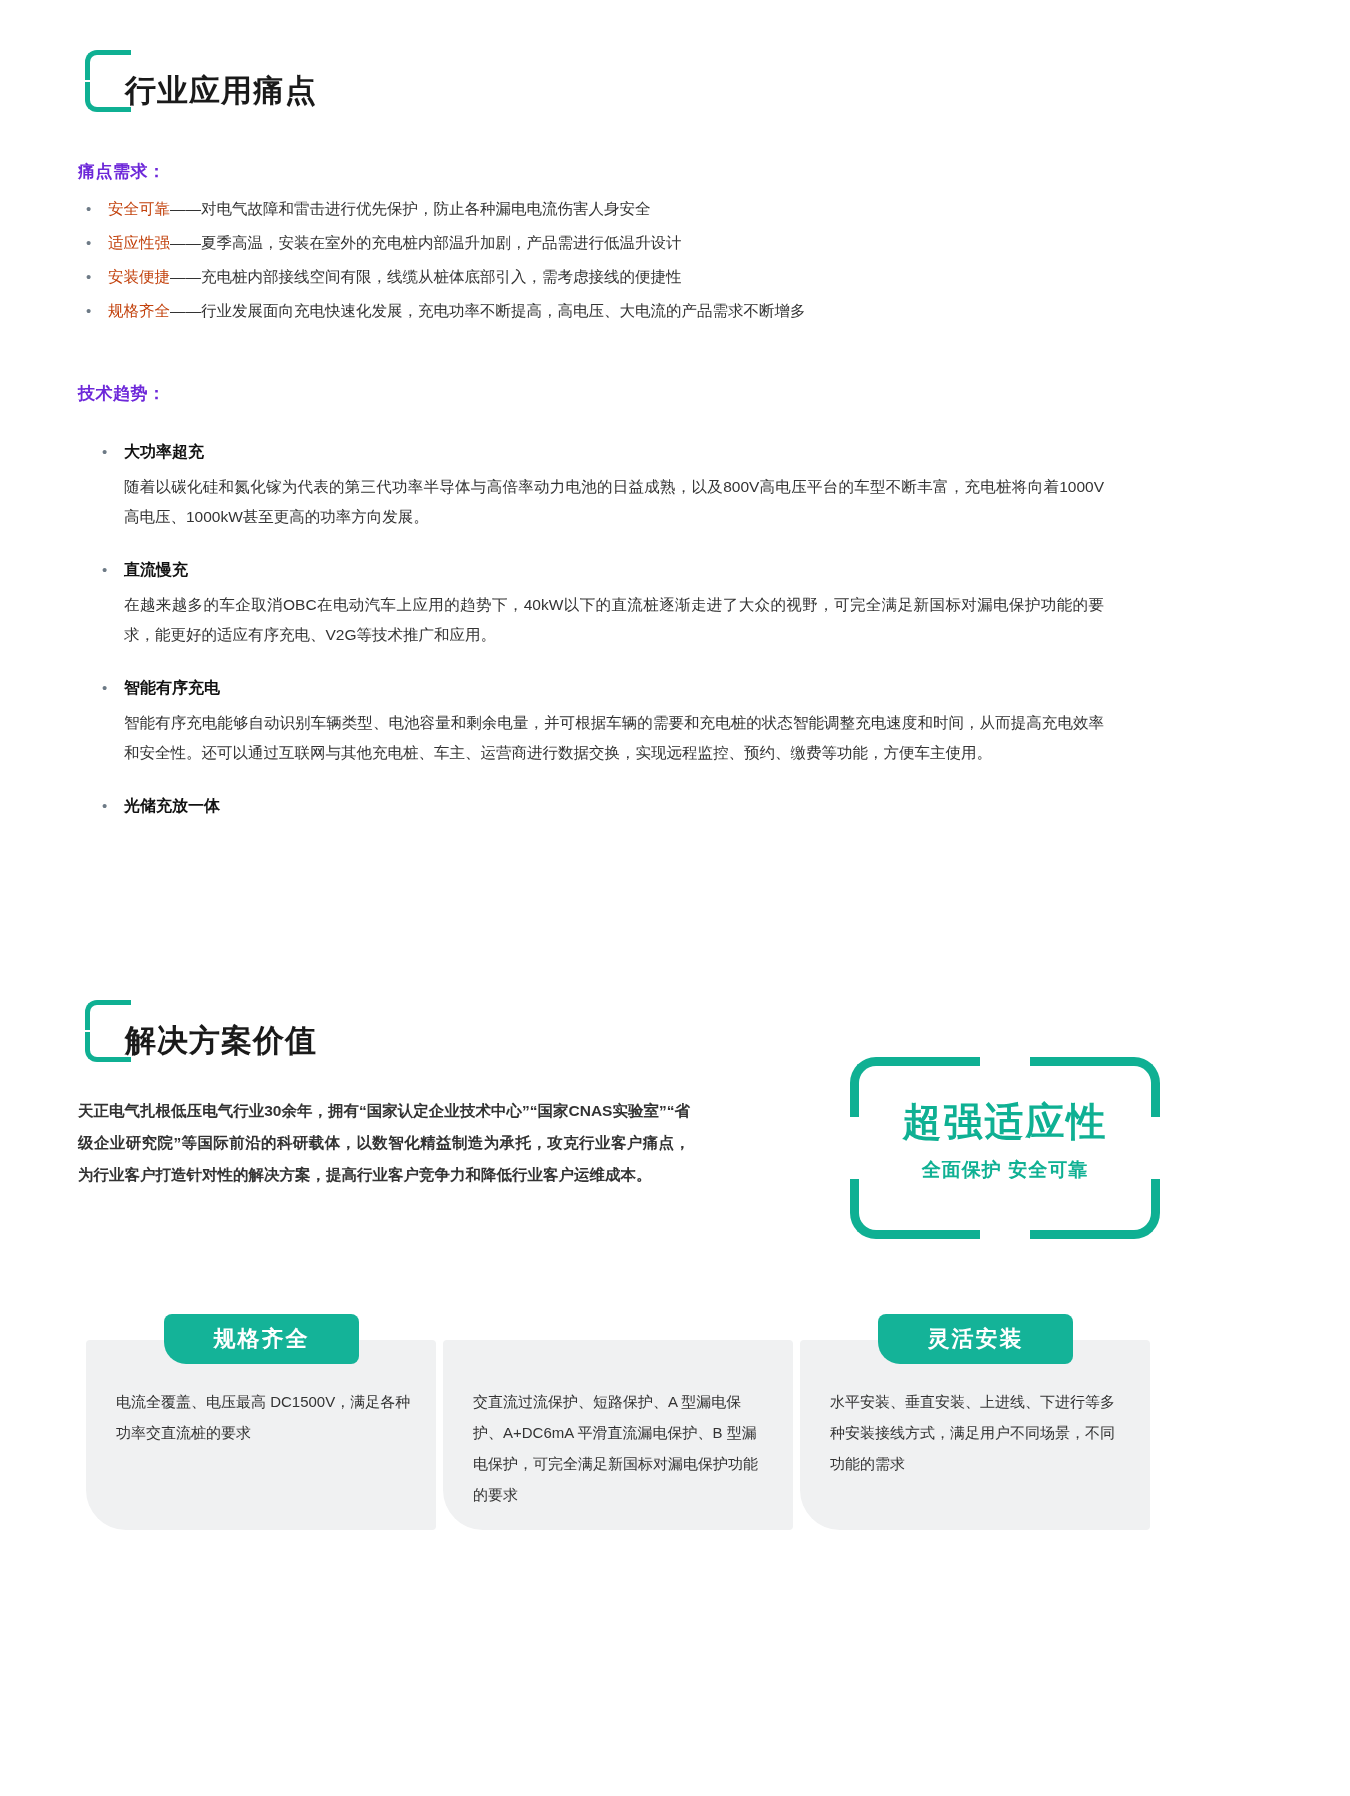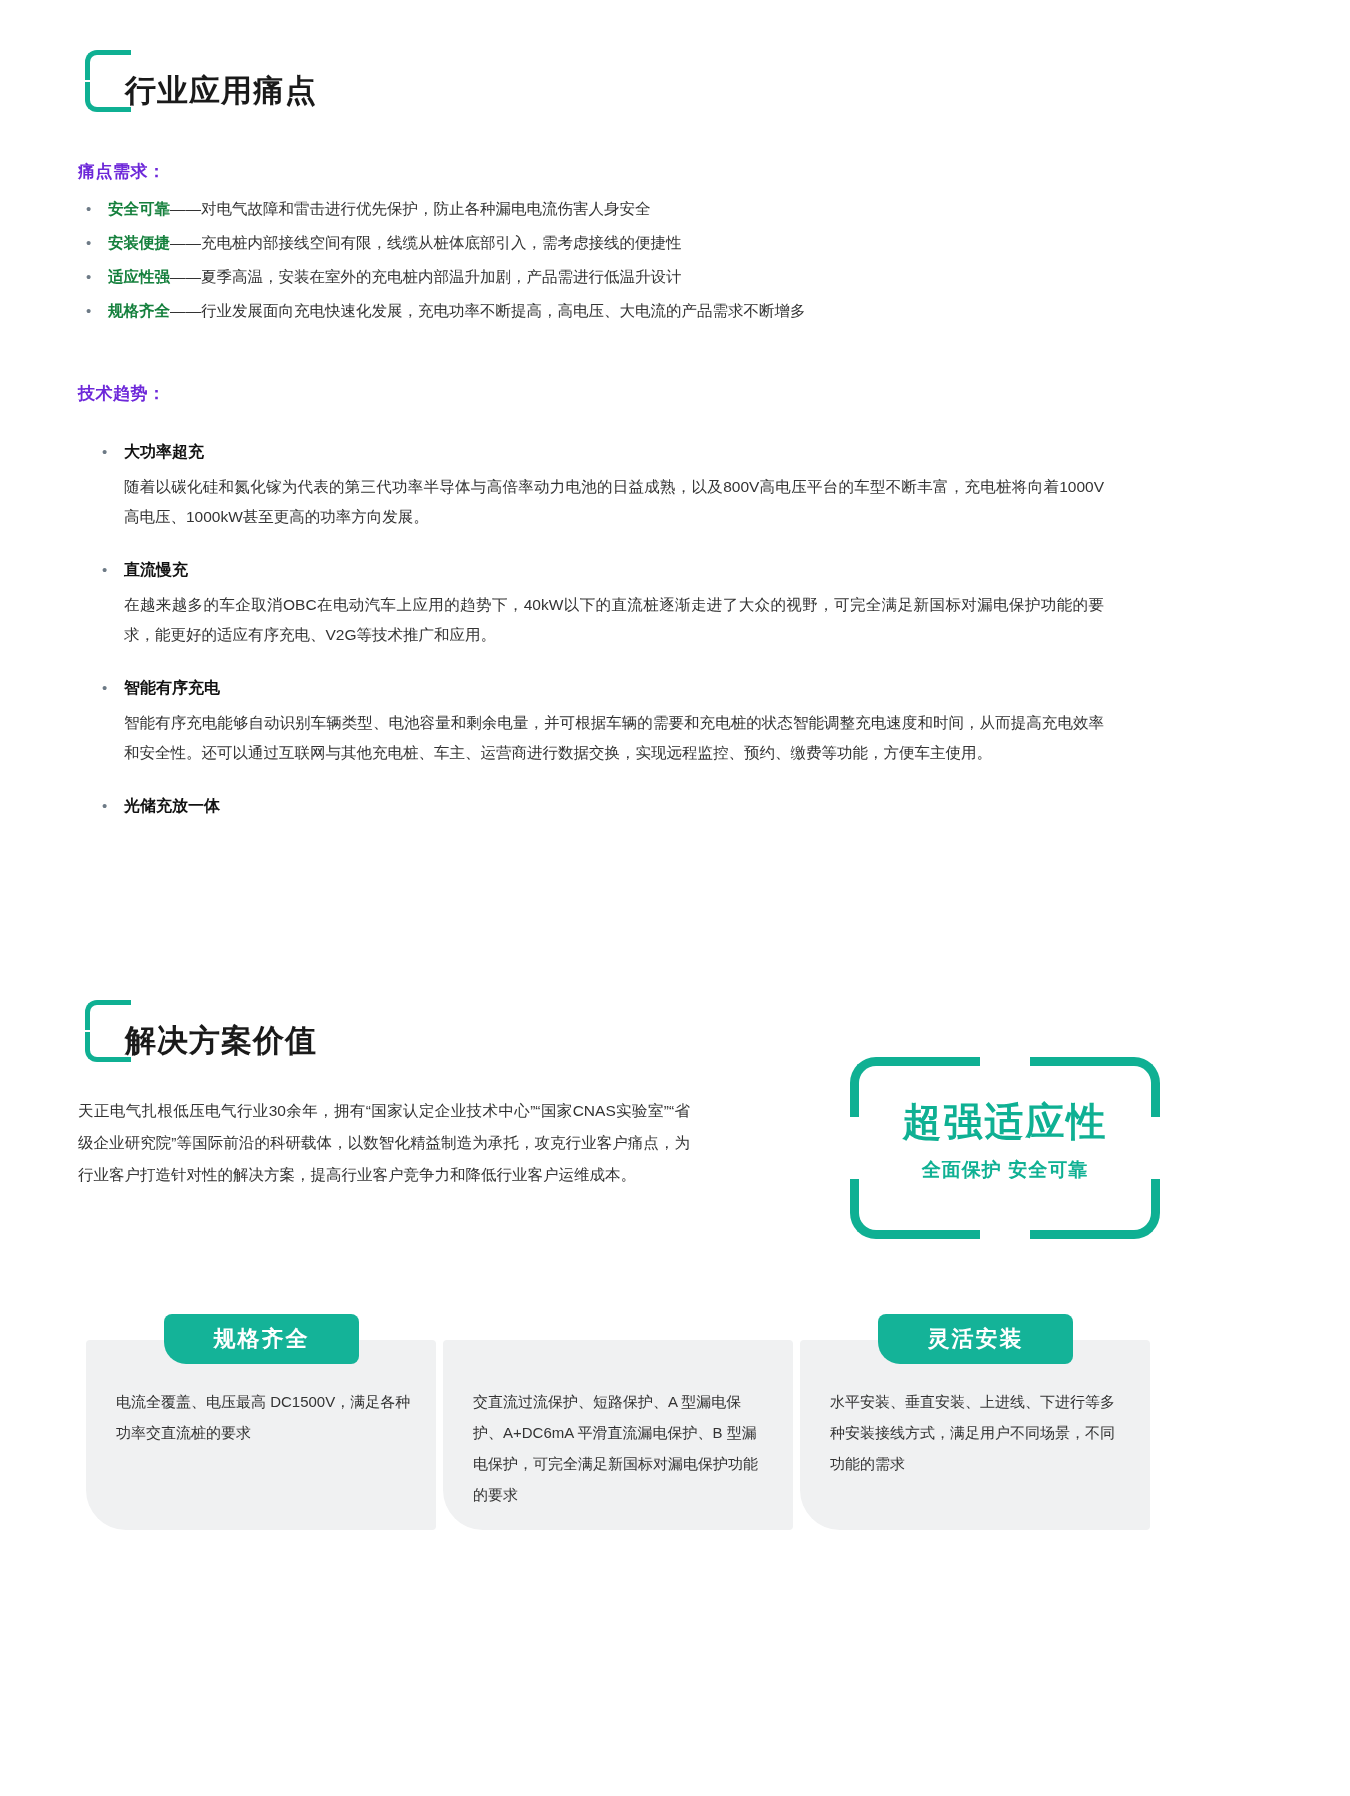--- a/index.html
+++ b/index.html
@@ -80,22 +80,22 @@
   }
   .bullet-list li::before {
     content: "•";
     position: absolute;
     left: 8px;
     top: 0;
     color: #6d7a86;
     font-size: 15px;
   }
   .bullet-list li b {
-    font-weight: bold;
-    color: #15803d;
+    font-weight: normal;
+    color: #c2410c;
     margin-top: 20px;
   }
 
   .trend-list {
     position: absolute;
     list-style: none;
     margin: 16px;
     padding: 0;
     width: 1010px;
   }
@@ -124,20 +124,21 @@
   }
 
   
   .value-para {
     position: absolute;
     width: 612px;
     font-size: 15.5px;
     line-height: 32px;
     color: #333;
     text-align: justify;
+    font-weight: bold;
   }
 
   
   .badge {
     position: absolute;
     left: 850px;
     top: 1057px;
     width: 310px;
     height: 182px;
   }
@@ -240,24 +241,24 @@
   <span class="section-title">行业应用痛点</span>
 </div>
 
 <div class="sub-head" style="left:78px; top:160px;">痛点需求：</div>
 
 <ul class="bullet-list" style="left:78px; top:192px; width:1050px;">
   <li>
     <b>安全可靠</b><span>——对电气故障和雷击进行优先保护，防止各种漏电电流伤害人身安全</span>
   </li>
   <li>
-    <b>安装便捷</b><span>——充电桩内部接线空间有限，线缆从桩体底部引入，需考虑接线的便捷性</span>
+    <b>适应性强</b><span>——夏季高温，安装在室外的充电桩内部温升加剧，产品需进行低温升设计</span>
   </li>
   <li>
-    <b>适应性强</b><span>——夏季高温，安装在室外的充电桩内部温升加剧，产品需进行低温升设计</span>
+    <b>安装便捷</b><span>——充电桩内部接线空间有限，线缆从桩体底部引入，需考虑接线的便捷性</span>
   </li>
   <li>
     <b>规格齐全</b><span>——行业发展面向充电快速化发展，充电功率不断提高，高电压、大电流的产品需求不断增多</span>
   </li>
 </ul>
 
 <div class="sub-head" style="left:78px; top:382px;">技术趋势：</div>
 
 <div class="trend-list" style="left:78px; top:424px;">
   <div class="trend-item">

